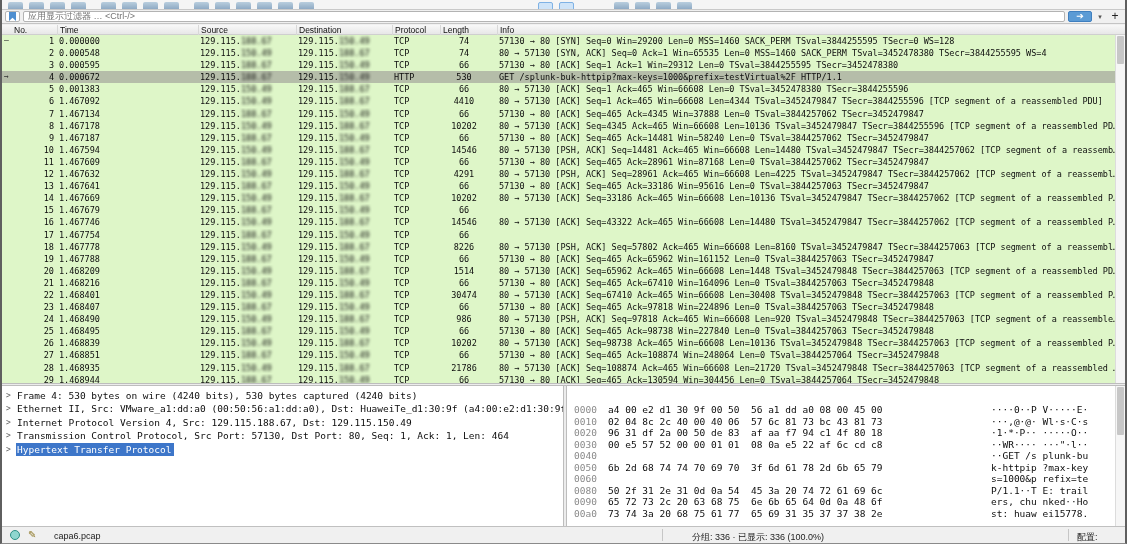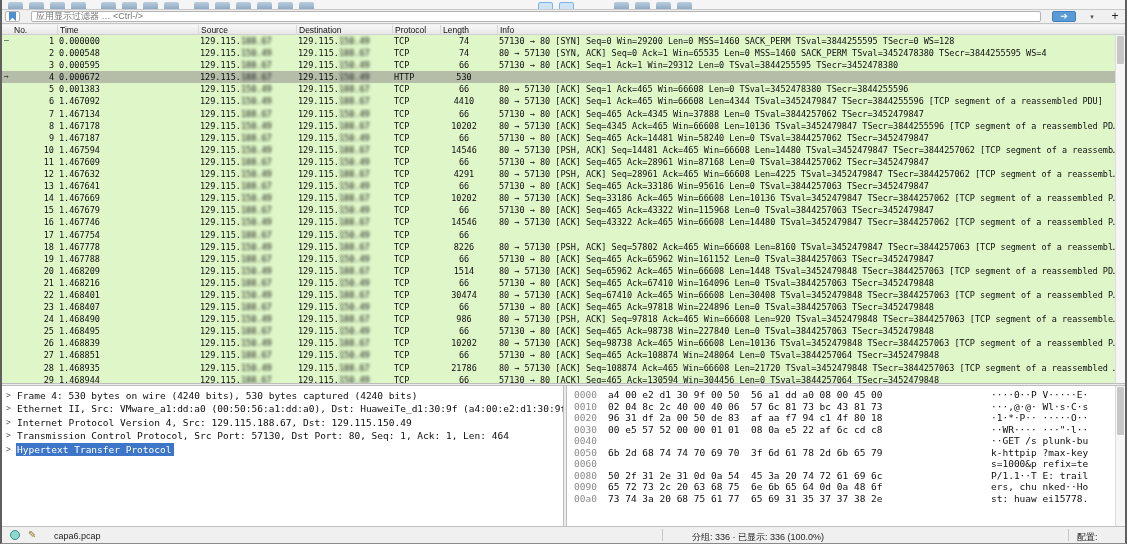--- a/index.html
+++ b/index.html
@@ -12,21 +12,21 @@
   .toolbar{position:absolute;top:0;left:0;right:0;height:10px;background:#f5f5f5;
            border-bottom:1px solid #c9c9c9;overflow:hidden;white-space:nowrap;padding-left:3px}
   .tb-icon{display:inline-block;width:15px;height:14px;margin:2px 3px 0 3px;vertical-align:top;
            background:linear-gradient(180deg,#b9cede 0%,#7e9cba 70%,#5e7f9e 100%);border-radius:2px}
   .tb-icon.active{background:#cfe4f8;border:1px solid #7fb2e5}
   .tb-sep{display:inline-block;width:9px;height:10px}
   .tb-icon[data-name="auto-scroll-icon"]{margin-left:212px}
   .tb-icon[data-name="zoom-in-icon"]{margin-left:28px}
   
   .filterbar{position:absolute;top:10px;left:0;right:0;height:14px;background:#f0f0f0;
-             border-bottom:1px solid #c4c4c4;display:flex;align-items:center;padding:0 3px;gap:11px}
+             border-bottom:1px solid #c4c4c4;display:flex;align-items:center;padding:0 3px;gap:3px}
   .fb-bookmark{width:15px;height:11px;background:#fff;border:1px solid #b5b5b5;border-radius:2px;
                display:flex;align-items:center;justify-content:center}
   .fb-bookmark i{display:block;width:7px;height:9px;background:#4f8fd0;
                  clip-path:polygon(0 0,100% 0,100% 100%,50% 65%,0 100%)}
   .fb-input{flex:1;height:11px;font-size:9px;line-height:11px;border:1px solid #b3b3b3;border-radius:2px;
             padding:0 4px;color:#333;background:#fff;font-family:"Liberation Sans",sans-serif;outline:none}
   .fb-apply{width:24px;height:11px;background:#5b9bd5;border:1px solid #3f7fbf;border-radius:2px;
             color:#fff;font-size:9px;line-height:9px;text-align:center}
   .fb-caret{font-size:7px;color:#555;width:10px;text-align:center}
   .fb-plus{font-size:12px;line-height:11px;color:#222;width:14px;text-align:center}
@@ -62,21 +62,21 @@
            border-left:1px solid #bdbdbd;border-right:1px solid #bdbdbd}
   
   .details{position:absolute;top:386px;left:0;width:561px;height:141px;background:#fff;
            overflow:hidden;font-family:"DejaVu Sans Mono",monospace;font-size:9.5px;padding-top:3px}
   .d-row{position:relative;height:13.4px;line-height:13.4px;white-space:nowrap;padding-left:14px;color:#0d0d0d}
   .d-row .arr{position:absolute;left:4px;top:0;font-size:8px;color:#666}
   .d-row .lbl{display:inline-block;padding:0 3px 0 1px}
   .d-row.sel .lbl{background:#3d76c9;color:#fff}
   
   .hexpane{position:absolute;top:386px;left:565px;right:10px;height:141px;background:#fff;
-           overflow:hidden;font-family:"DejaVu Sans Mono",monospace;font-size:9.5px;padding-top:3px}
+           overflow:hidden;font-family:"DejaVu Sans Mono",monospace;font-size:9.5px;padding-top:18px}
   .h-row{position:relative;height:11.55px;line-height:11.6px;white-space:pre;color:#0d0d0d}
   .h-off{position:absolute;left:7px;color:#8a8a8a}
   .h-hex{position:absolute;left:41px}
   .h-asc{position:absolute;left:424px}
   .hl{background:#e4e4e4}
   
   .statusbar{position:absolute;bottom:0;left:0;right:0;height:17px;background:#f0f0f0;
              border-top:1px solid #c0c0c0;font-size:9px;color:#222}
   .sb-dot{position:absolute;left:8px;top:3px;width:10px;height:10px;border-radius:50%;
           background:#8fd6cf;border:1px solid #2e8f86}
@@ -146,20 +146,21 @@
           <span class="c-info" data-name="packet-info">57130 → 80 [ACK] Seq=1 Ack=1 Win=29312 Len=0 TSval=3844255595 TSecr=3452478380</span>
         </div>
         <div class="pl-row sel" data-name="packet-row">
           <span class="c-mark" data-name="row-marker-icon">→</span>
           <span class="c-no" data-name="packet-number">4</span>
           <span class="c-time" data-name="packet-time">0.000672</span>
           <span class="c-src" data-name="ip-address">129.115.<span class="blur" data-name="redacted-ip">188.67</span></span>
           <span class="c-dst" data-name="ip-address">129.115.<span class="blur" data-name="redacted-ip">150.49</span></span>
           <span class="c-proto" data-name="packet-protocol">HTTP</span>
           <span class="c-len" data-name="packet-length">530</span>
+          <span class="c-info" data-name="packet-info">GET /splunk-buk-httpip?max-keys=1000&amp;prefix=testVirtual%2F HTTP/1.1</span>
         </div>
         <div class="pl-row" data-name="packet-row">
           <span class="c-mark" data-name="row-marker-icon"></span>
           <span class="c-no" data-name="packet-number">5</span>
           <span class="c-time" data-name="packet-time">0.001383</span>
           <span class="c-src" data-name="ip-address">129.115.<span class="blur" data-name="redacted-ip">150.49</span></span>
           <span class="c-dst" data-name="ip-address">129.115.<span class="blur" data-name="redacted-ip">188.67</span></span>
           <span class="c-proto" data-name="packet-protocol">TCP</span>
           <span class="c-len" data-name="packet-length">66</span>
           <span class="c-info" data-name="packet-info">80 → 57130 [ACK] Seq=1 Ack=465 Win=66608 Len=0 TSval=3452478380 TSecr=3844255596</span>
@@ -255,21 +256,20 @@
           <span class="c-info" data-name="packet-info">80 → 57130 [ACK] Seq=33186 Ack=465 Win=66608 Len=10136 TSval=3452479847 TSecr=3844257062 [TCP segment of a reassembled P…</span>
         </div>
         <div class="pl-row" data-name="packet-row">
           <span class="c-mark" data-name="row-marker-icon"></span>
           <span class="c-no" data-name="packet-number">15</span>
           <span class="c-time" data-name="packet-time">1.467679</span>
           <span class="c-src" data-name="ip-address">129.115.<span class="blur" data-name="redacted-ip">188.67</span></span>
           <span class="c-dst" data-name="ip-address">129.115.<span class="blur" data-name="redacted-ip">150.49</span></span>
           <span class="c-proto" data-name="packet-protocol">TCP</span>
           <span class="c-len" data-name="packet-length">66</span>
-          <span class="c-info" data-name="packet-info">57130 → 80 [ACK] Seq=465 Ack=43322 Win=115968 Len=0 TSval=3844257063 TSecr=3452479847</span>
         </div>
         <div class="pl-row" data-name="packet-row">
           <span class="c-mark" data-name="row-marker-icon"></span>
           <span class="c-no" data-name="packet-number">16</span>
           <span class="c-time" data-name="packet-time">1.467746</span>
           <span class="c-src" data-name="ip-address">129.115.<span class="blur" data-name="redacted-ip">150.49</span></span>
           <span class="c-dst" data-name="ip-address">129.115.<span class="blur" data-name="redacted-ip">188.67</span></span>
           <span class="c-proto" data-name="packet-protocol">TCP</span>
           <span class="c-len" data-name="packet-length">14546</span>
           <span class="c-info" data-name="packet-info">80 → 57130 [ACK] Seq=43322 Ack=465 Win=66608 Len=14480 TSval=3452479847 TSecr=3844257062 [TCP segment of a reassembled P…</span>

